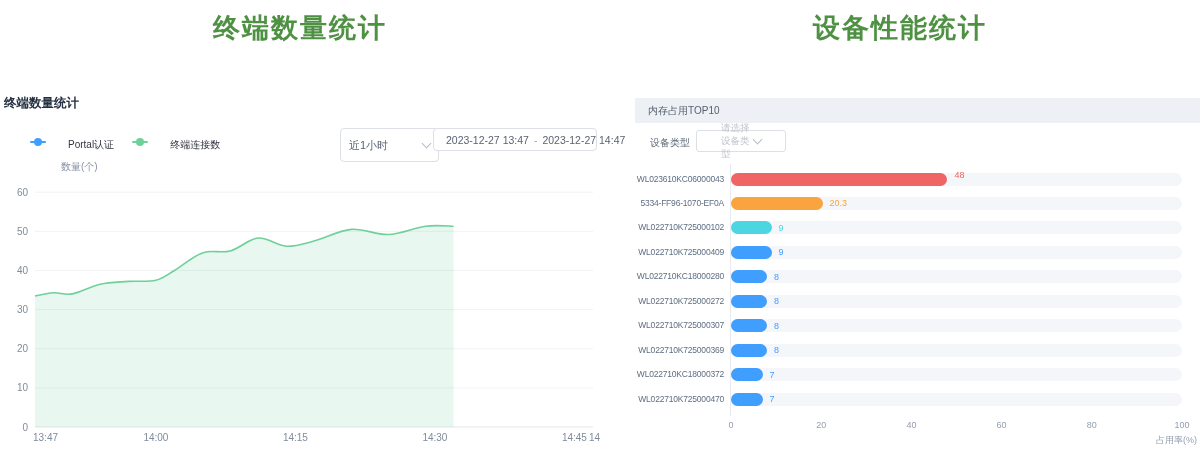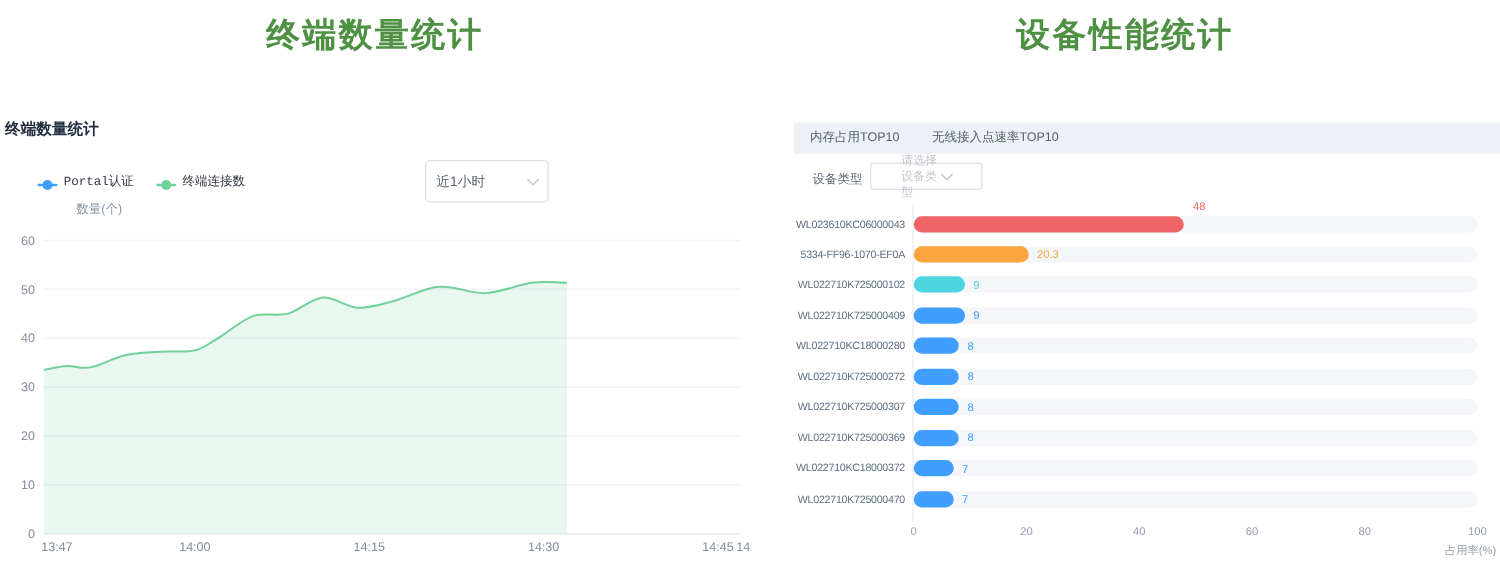--- a/index.html
+++ b/index.html
@@ -12,21 +12,21 @@
   .box{box-sizing:border-box;border:1px solid #dcdfe6;border-radius:4px;background:#fff;
        display:flex;align-items:center;color:#5a6372;}
   .time-select{position:absolute;left:340px;top:128px;width:99px;height:23px;
                padding:16px 8px;font-size:11px;justify-content:space-between;}
   .date-box{position:absolute;left:433px;top:128px;width:164px;height:23px;
             padding:0 7px;font-size:10.5px;gap:5px;white-space:nowrap;}
   .date-sep{color:#9aa3af;}
   .chev{width:6px;height:6px;border-right:1px solid #b6bcc8;border-bottom:1px solid #b6bcc8;
         transform:rotate(45deg);margin-top:-3px;flex:none;}
   .legend{position:absolute;left:30px;top:138px;display:flex;gap:18px;align-items:center;}
-  .lg-item{display:flex;align-items:flex-end;gap:5px;font-family:Liberation Mono, monospace;}
+  .lg-item{display:flex;align-items:flex-start;gap:22px;}
   .lg-mark{position:relative;width:16px;height:8px;flex:none;}
   .lg-mark i{position:absolute;left:0;top:3px;width:16px;height:2px;border-radius:1px;display:block;}
   .lg-mark b{position:absolute;left:4px;top:0;width:8px;height:8px;border-radius:50%;display:block;}
   .lg-label{font-size:10px;color:#333642;}
   .y-axis-name{position:absolute;left:33px;top:160px;font-size:10px;color:#8793a5;margin-left:28px;}
   #line-chart{position:absolute;left:0;top:150px;}
   .tabs{position:absolute;left:635px;top:98px;width:565px;height:25px;background:#edf0f4;display:flex;}
   .tab{padding:0 13px;line-height:25px;font-size:10px;color:#55606e;white-space:nowrap;}
   .tab.active{background:#fff;font-weight:bold;color:#2a3340;}
   .filter-label{position:absolute;left:650px;top:136px;font-size:10px;color:#5f6b7a;}
@@ -51,20 +51,29 @@
   <h1 class="big-title left">终端数量统计</h1>
   <h1 class="big-title right">设备性能统计</h1>
 
   <h2 class="card-title">终端数量统计</h2>
 
   <div class="box time-select">
     <span>近1小时</span>
     <span class="chev"></span>
   </div>
 
+  <div class="box date-box">
+    <svg width="11" height="11" viewBox="0 0 12 12">
+      <circle cx="6" cy="6" r="5" fill="none" stroke="#c0c4cc" stroke-width="1"></circle>
+      <path d="M6 3.2 V6 L8 7.4" fill="none" stroke="#c0c4cc" stroke-width="1" stroke-linecap="round"></path>
+    </svg>
+    <span>2023-12-27 13:47</span>
+    <span class="date-sep">-</span>
+    <span>2023-12-27 14:47</span>
+  </div>
 
   <div class="legend" id="legend">
       <span class="lg-item">
         <span class="lg-mark">
           <i style="background:#409eff"></i>
           <b style="background:#409eff"></b>
         </span>
         <span class="lg-label">Portal认证</span>
       </span>
       <span class="lg-item">
@@ -98,36 +107,35 @@
       <text x="295.40000000000003" y="291" text-anchor="middle" font-size="10" fill="#7f8b9c">14:15</text>
       <text x="434.90000000000003" y="291" text-anchor="middle" font-size="10" fill="#7f8b9c">14:30</text>
       <text x="574.4000000000001" y="291" text-anchor="middle" font-size="10" fill="#7f8b9c">14:45</text>
       <text x="589" y="291" text-anchor="start" font-size="10" fill="#7f8b9c">14:47</text>
       <path d="M35,145.90445C38.1,145.4,47.4,143.1,53.6,142.8C59.8,142.4,64.5,145.4,72.2,143.9C80.0,142.5,90.8,136.3,100.1,134.2C109.4,132.1,118.7,132.1,128.0,131.4C137.3,130.8,148.2,132.1,155.9,130.3C163.7,128.4,166.8,125.0,174.5,120.5C182.3,115.9,193.1,106.1,202.4,102.9C211.7,99.6,221.0,103.4,230.3,100.9C239.6,98.4,248.9,88.8,258.2,88.0C267.5,87.2,276.8,95.7,286.1,96.2C295.4,96.7,303.1,93.9,314.0,91.1C324.9,88.3,338.8,80.5,351.2,79.4C363.6,78.3,376.0,85.0,388.4,84.5C400.8,83.9,414.8,77.6,425.6,76.2C436.5,74.9,448.9,76.2,453.5,76.2L453.5,277L35.0,277Z" fill="rgba(111,208,154,0.16)" stroke="none"></path>
       <path d="M35,145.90445C38.1,145.4,47.4,143.1,53.6,142.8C59.8,142.4,64.5,145.4,72.2,143.9C80.0,142.5,90.8,136.3,100.1,134.2C109.4,132.1,118.7,132.1,128.0,131.4C137.3,130.8,148.2,132.1,155.9,130.3C163.7,128.4,166.8,125.0,174.5,120.5C182.3,115.9,193.1,106.1,202.4,102.9C211.7,99.6,221.0,103.4,230.3,100.9C239.6,98.4,248.9,88.8,258.2,88.0C267.5,87.2,276.8,95.7,286.1,96.2C295.4,96.7,303.1,93.9,314.0,91.1C324.9,88.3,338.8,80.5,351.2,79.4C363.6,78.3,376.0,85.0,388.4,84.5C400.8,83.9,414.8,77.6,425.6,76.2C436.5,74.9,448.9,76.2,453.5,76.2" fill="none" stroke="#6fd09a" stroke-width="1.6"></path>
     </svg>
 
   <div class="tabs" id="tabs">
       <span class="tab">内存占用TOP10</span>
-      <span class="tab">无线接入点速率TOP10</span>
     </div>
 
   <span class="filter-label">设备类型</span>
   <div class="box device-select">
     <span class="ph">请选择设备类型</span>
     <span class="chev"></span>
   </div>
 
   <div id="bar-chart">
       <div class="bar-axis"></div>
       <div class="bar-label" style="top: 13.5px;">WL023610KC06000043</div>
       <div class="bar-track" style="top: 12.5px;">
         <div class="bar-fill" style="width: 216.48px; background: rgb(239, 101, 101);"></div>
       </div>
-      <span class="bar-val" style="left: 319.48px; top: 0; color: rgb(239, 101, 101);">48</span>
+      <span class="bar-val" style="left: 319.48px; top: 10px; color: rgb(239, 101, 101);">48</span>
       <div class="bar-label" style="top: 37.95px;">5334-FF96-1070-EF0A</div>
       <div class="bar-track" style="top: 36.95px;">
         <div class="bar-fill" style="width: 91.553px; background: rgb(249, 164, 63);"></div>
       </div>
       <span class="bar-val" style="left: 194.553px; top: 38.45px; color: rgb(249, 164, 63);">20.3</span>
       <div class="bar-label" style="top: 62.4px;">WL022710K725000102</div>
       <div class="bar-track" style="top: 61.4px;">
         <div class="bar-fill" style="width: 40.59px; background: rgb(77, 213, 225);"></div>
       </div>
       <span class="bar-val" style="left: 143.59px; top: 62.9px; color: rgb(77, 213, 225);">9</span>

